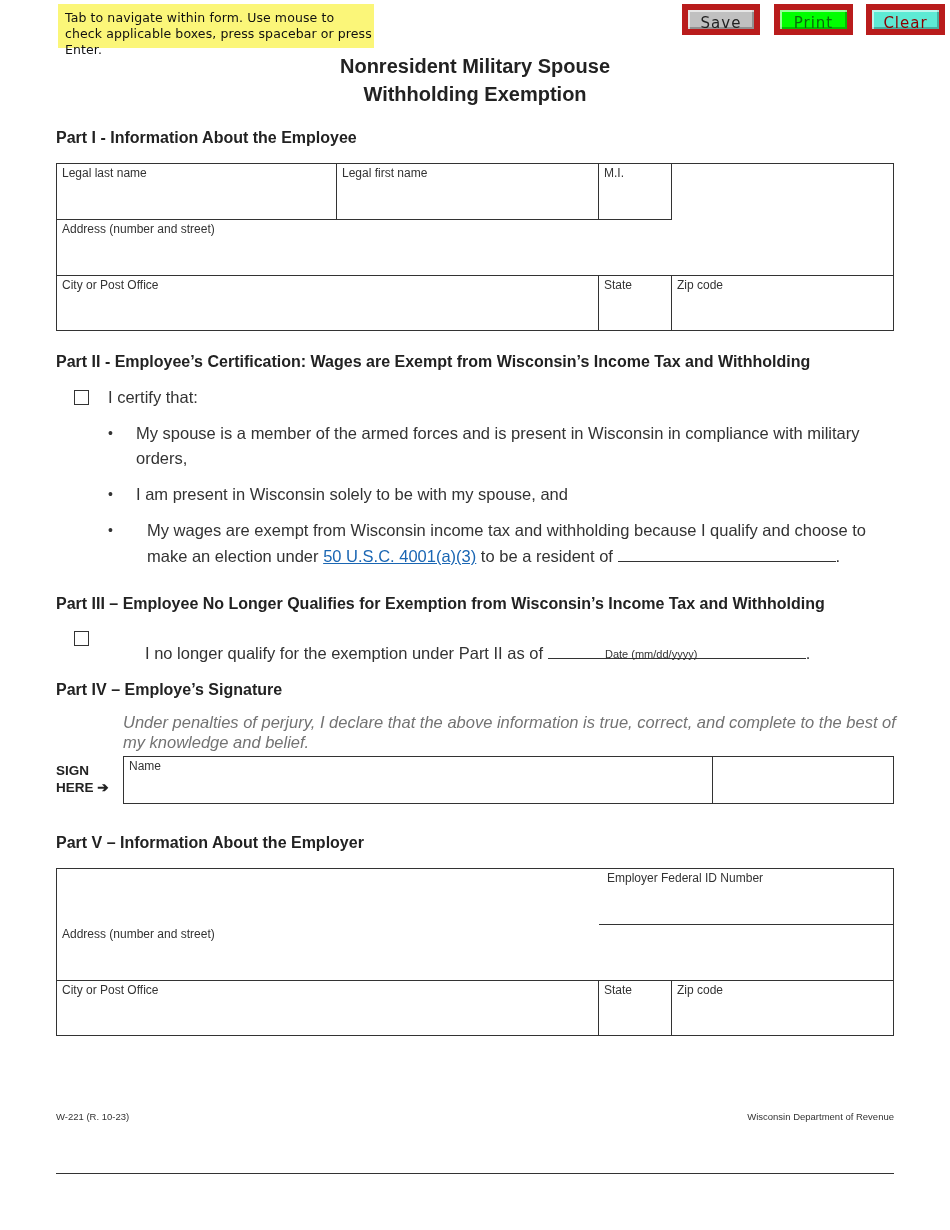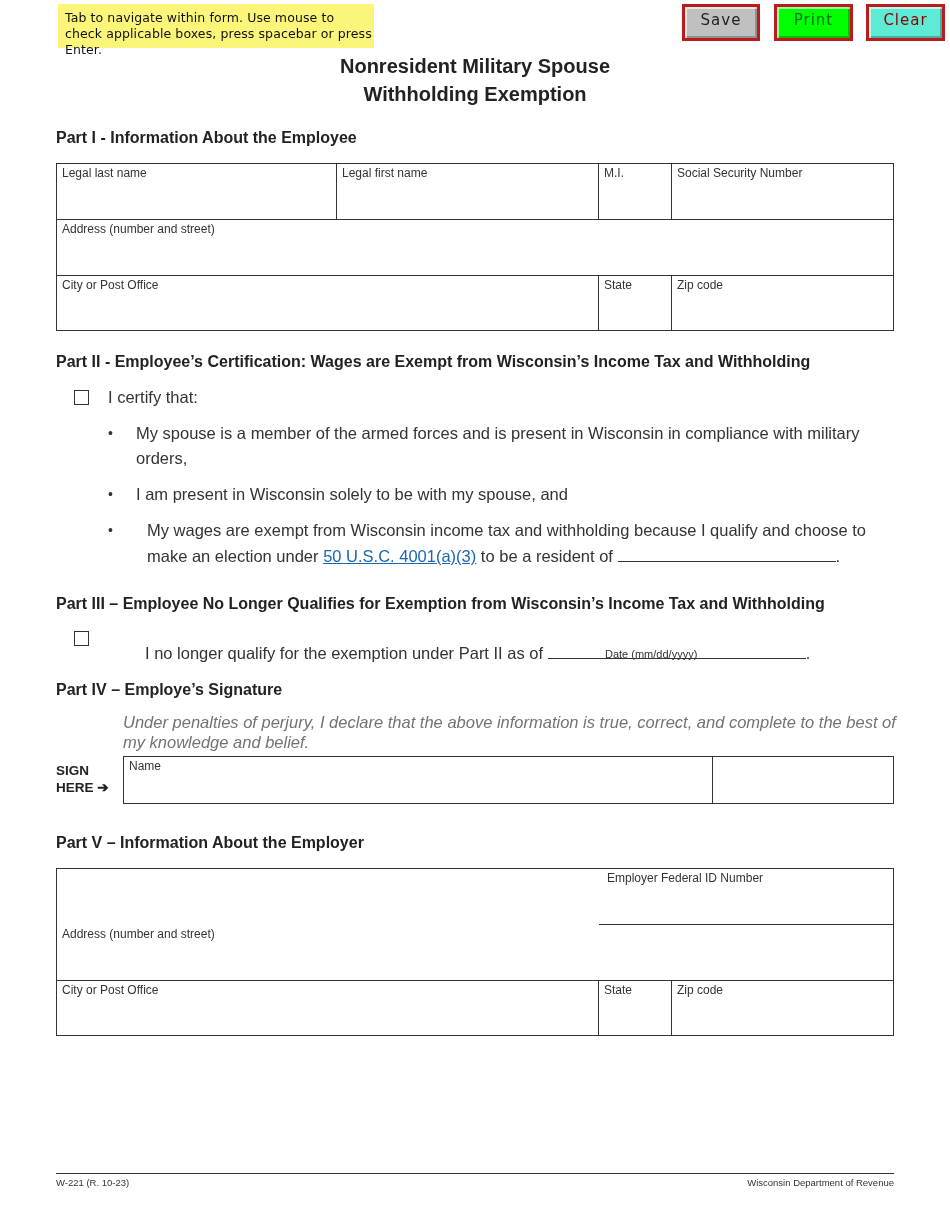--- a/index.html
+++ b/index.html
@@ -7,21 +7,21 @@
     width: 950px; height: 1230px; position: relative; background: #ffffff;
     font-family: "Liberation Sans", sans-serif; color: #222222; overflow: hidden;
   }
   .abs { position: absolute; }
   .notice {
     left: 58px; top: 4px; width: 316px; height: 44px; background: #fbf679;
     font-family: "DejaVu Sans", sans-serif; font-size: 12.5px; line-height: 16px;
     color: #111; padding: 6px 0 0 7px; box-sizing: border-box; letter-spacing: 0.1px;
   }
   .btn {
-    top: 4px; height: 37px; box-sizing: border-box; border: 3px solid #b91c1c;
+    top: 4px; height: 31px; box-sizing: border-box; border: 6px solid #b91c1c;
     font-family: "DejaVu Sans", sans-serif; font-size: 15px; text-align: center;
     line-height: 27px; cursor: pointer; letter-spacing: 1px;
     box-shadow: inset 2px 2px 0 rgba(255,255,255,0.6), inset -2px -2px 0 rgba(0,0,0,0.25);
   }
   .btn-save { left: 682px; width: 78px; background: #c0c0c0; color: #222; }
   .btn-print { left: 774px; width: 79px; background: #00ff00; color: #0a6a0a; }
   .btn-clear { left: 866px; width: 79px; background: #5eead4; color: #8a0000; }
   .title {
     left: 0; width: 950px; top: 52px; text-align: center; font-weight: bold;
     font-size: 20px; line-height: 28px; color: #222;
@@ -43,21 +43,21 @@
     width: 15px; height: 15px; border: 1px solid #333; box-sizing: border-box;
     background: #fff; cursor: pointer;
   }
   .body-text { font-size: 16.5px; color: #333; line-height: 25px; }
   .bullet { font-size: 14px; color: #333; }
   .link { color: #1a66b3; text-decoration: underline; cursor: pointer; }
   .fill-line { display: inline-block; border-bottom: 1px solid #333; height: 18px; vertical-align: baseline; }
   .italic { font-style: italic; font-size: 16.5px; color: #737373; line-height: 20px; }
   .sign-label { font-weight: bold; font-size: 13.5px; color: #222; line-height: 17px; }
   .footer-line { left: 56px; width: 838px; top: 1173px; height: 1px; background: #333; }
-  .footer-text { font-size: 9.5px; color: #333; top: 1177px; }
+  .footer-text { font-size: 9.5px; color: #333; top: 1111px; }
 </style>
 </head>
 <body>
 
 <div class="abs notice">Tab to navigate within form. Use mouse to check applicable boxes, press spacebar or press Enter.</div>
 <div class="abs btn btn-save">Save</div>
 <div class="abs btn btn-print">Print</div>
 <div class="abs btn btn-clear">Clear</div>
 
 <div class="abs title">
@@ -70,24 +70,20 @@
   <div class="cell" style="left:0; top:0; width:280px; height:56px;">
     <span>Legal last name</span>
     <input value="" style="">
   </div>
   <div class="cell" style="left:280px; top:0; width:262px; height:56px;">
     <span>Legal first name</span>
     <input value="" style="">
   </div>
   <div class="cell" style="left:542px; top:0; width:73px; height:56px;">
     <span>M.I.</span>
-    <input value="" style="">
-  </div>
-  <div class="cell last-col" style="left:615px; top:0; width:221px; height:56px;">
-    <span>Social Security Number</span>
     <input value="" style="">
   </div>
   <div class="cell last-col" style="left:0; top:56px; width:836px; height:56px;">
     <span>Address (number and street)</span>
     <input value="" style="">
   </div>
   <div class="cell last-row" style="left:0; top:112px; width:542px; height:54px;">
     <span>City or Post Office</span>
     <input value="" style="">
   </div>

